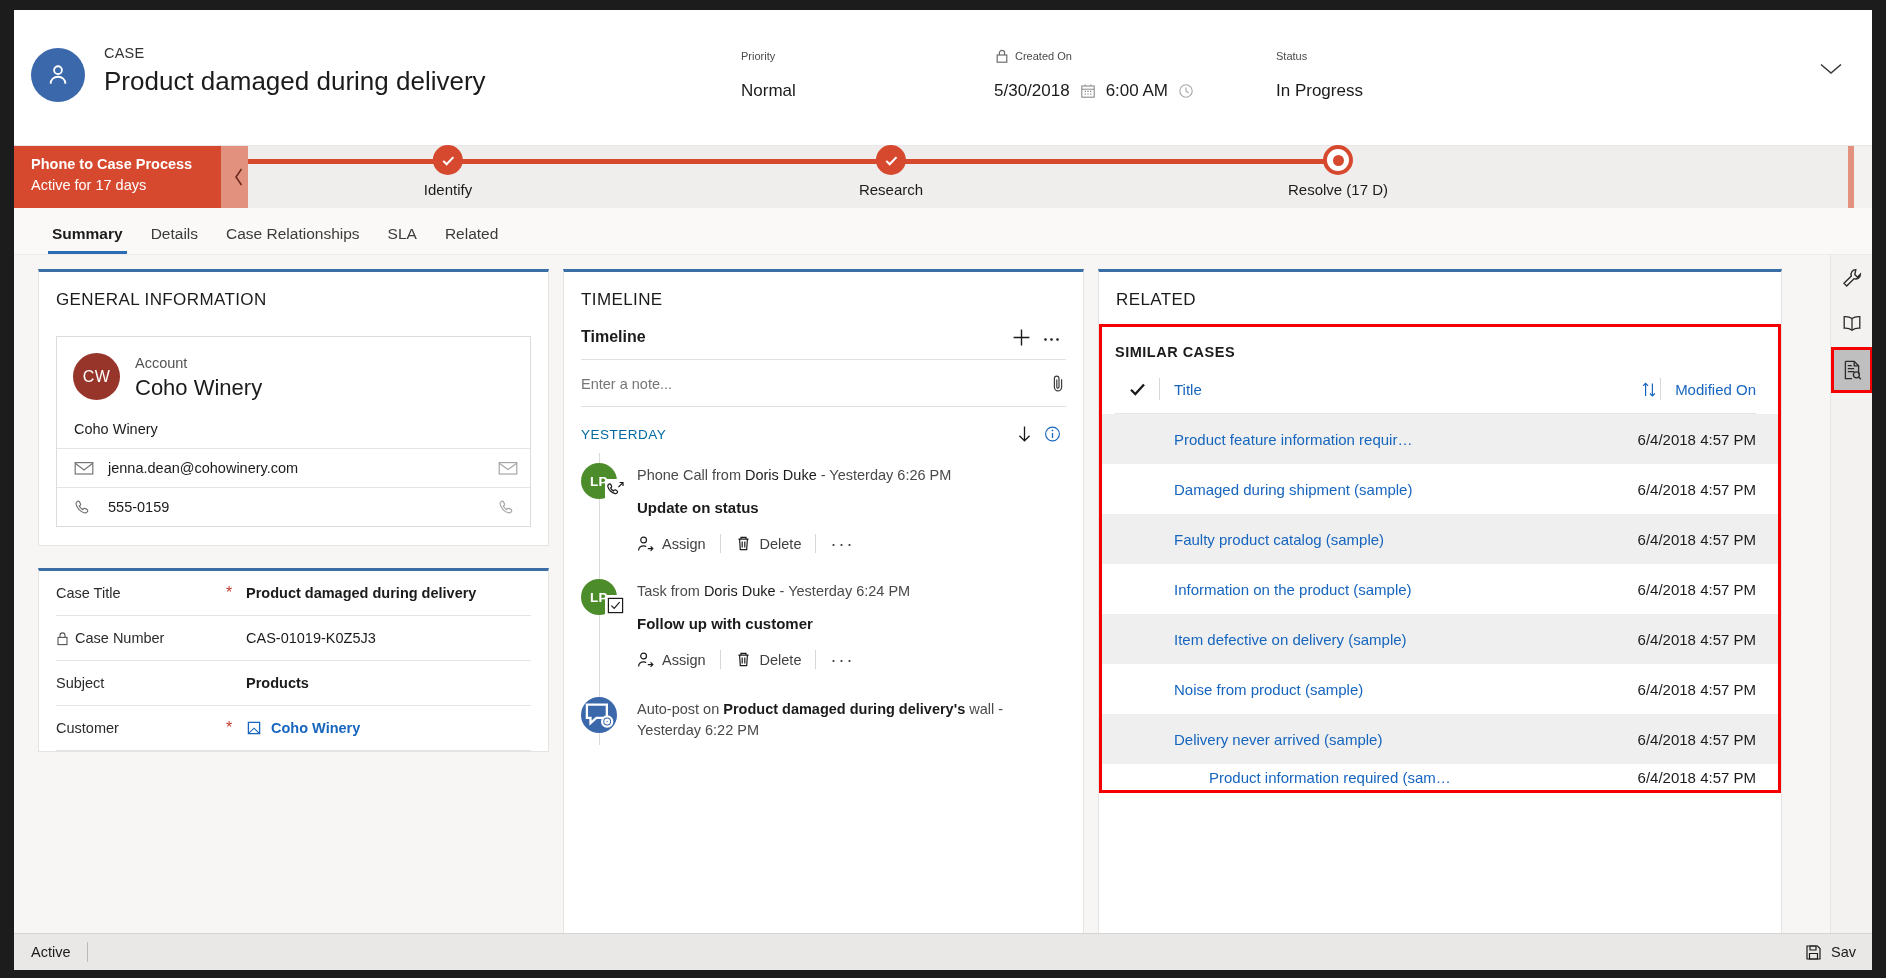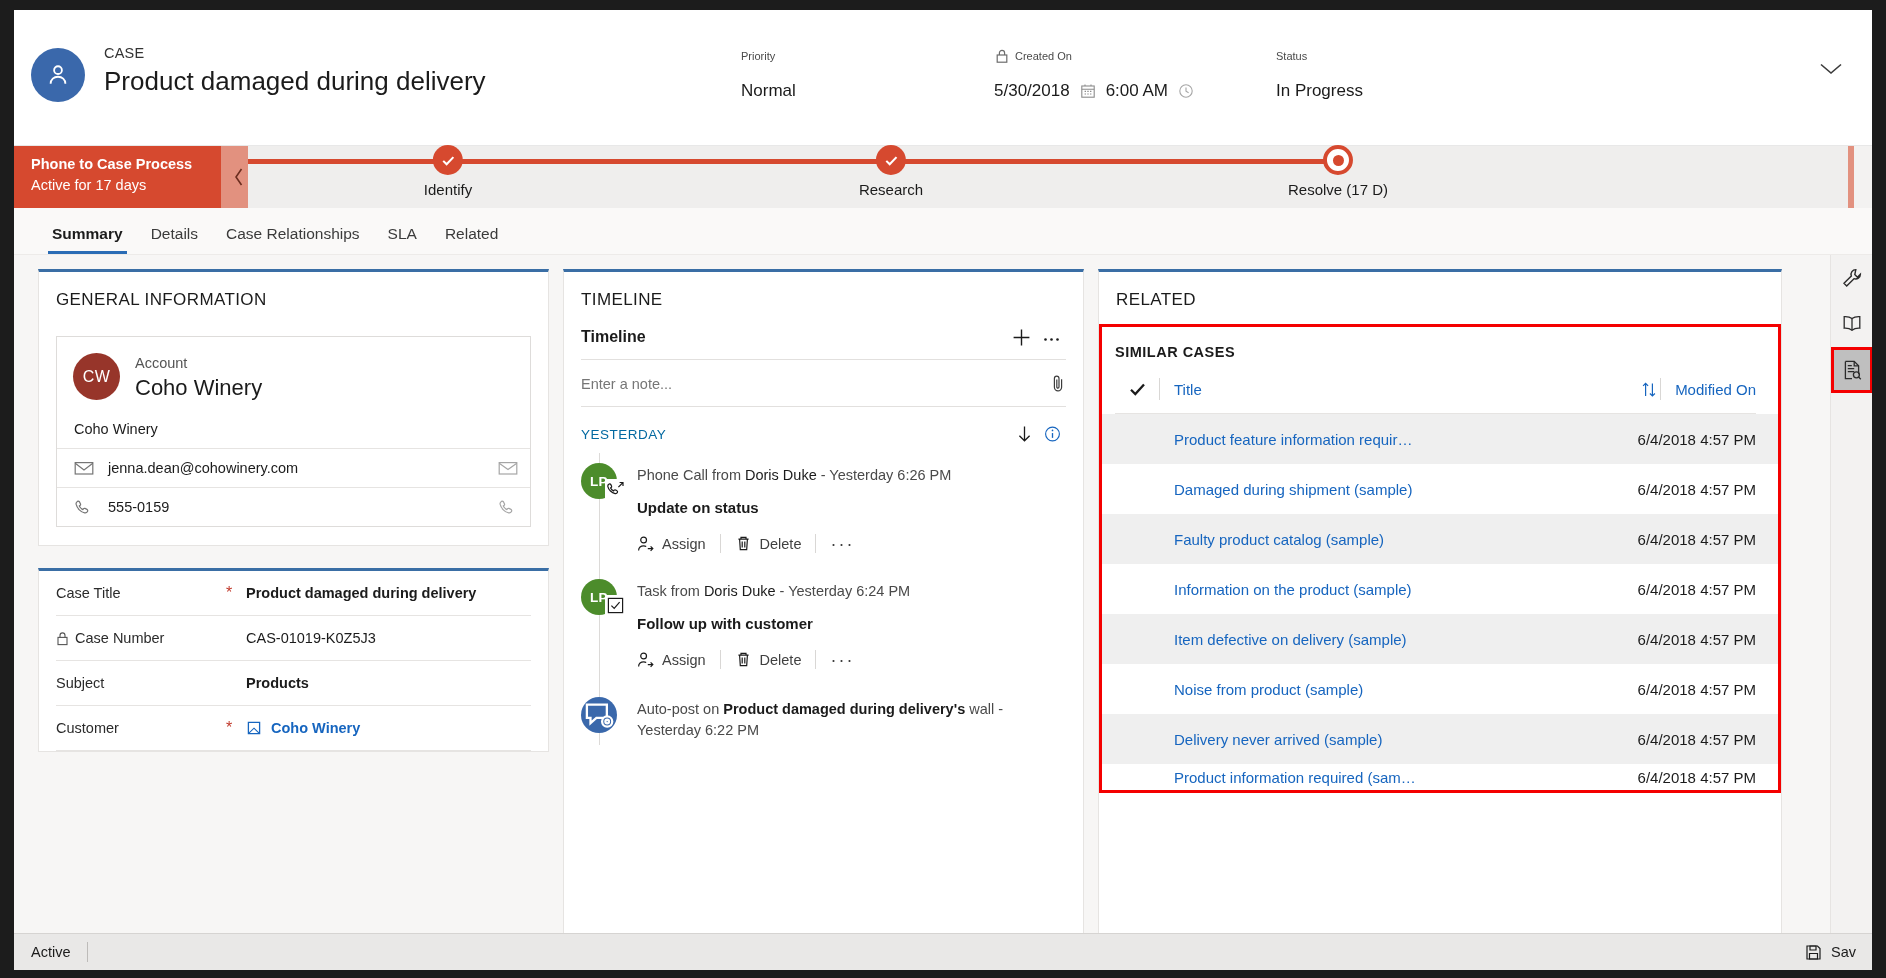--- a/index.html
+++ b/index.html
@@ -748,21 +748,21 @@
             <div class="sc-row">
               <span class="c1"></span>
               <span class="ct">Noise from product (sample)</span>
               <span class="cd">6/4/2018 4:57 PM</span>
             </div>
             <div class="sc-row alt">
               <span class="c1"></span>
               <span class="ct">Delivery never arrived (sample)</span>
               <span class="cd">6/4/2018 4:57 PM</span>
             </div>
-            <div class="sc-row" style="height:26px; overflow:hidden;">
+            <div class="sc-row" style="height:26px; overflow:hidden;gap:35px;">
               <span class="c1"></span>
               <span class="ct">Product information required (sam…</span>
               <span class="cd">6/4/2018 4:57 PM</span>
             </div>
           </div>
         </div>
       </div>
 
       <div class="rail">
         <div class="rail-btn">

